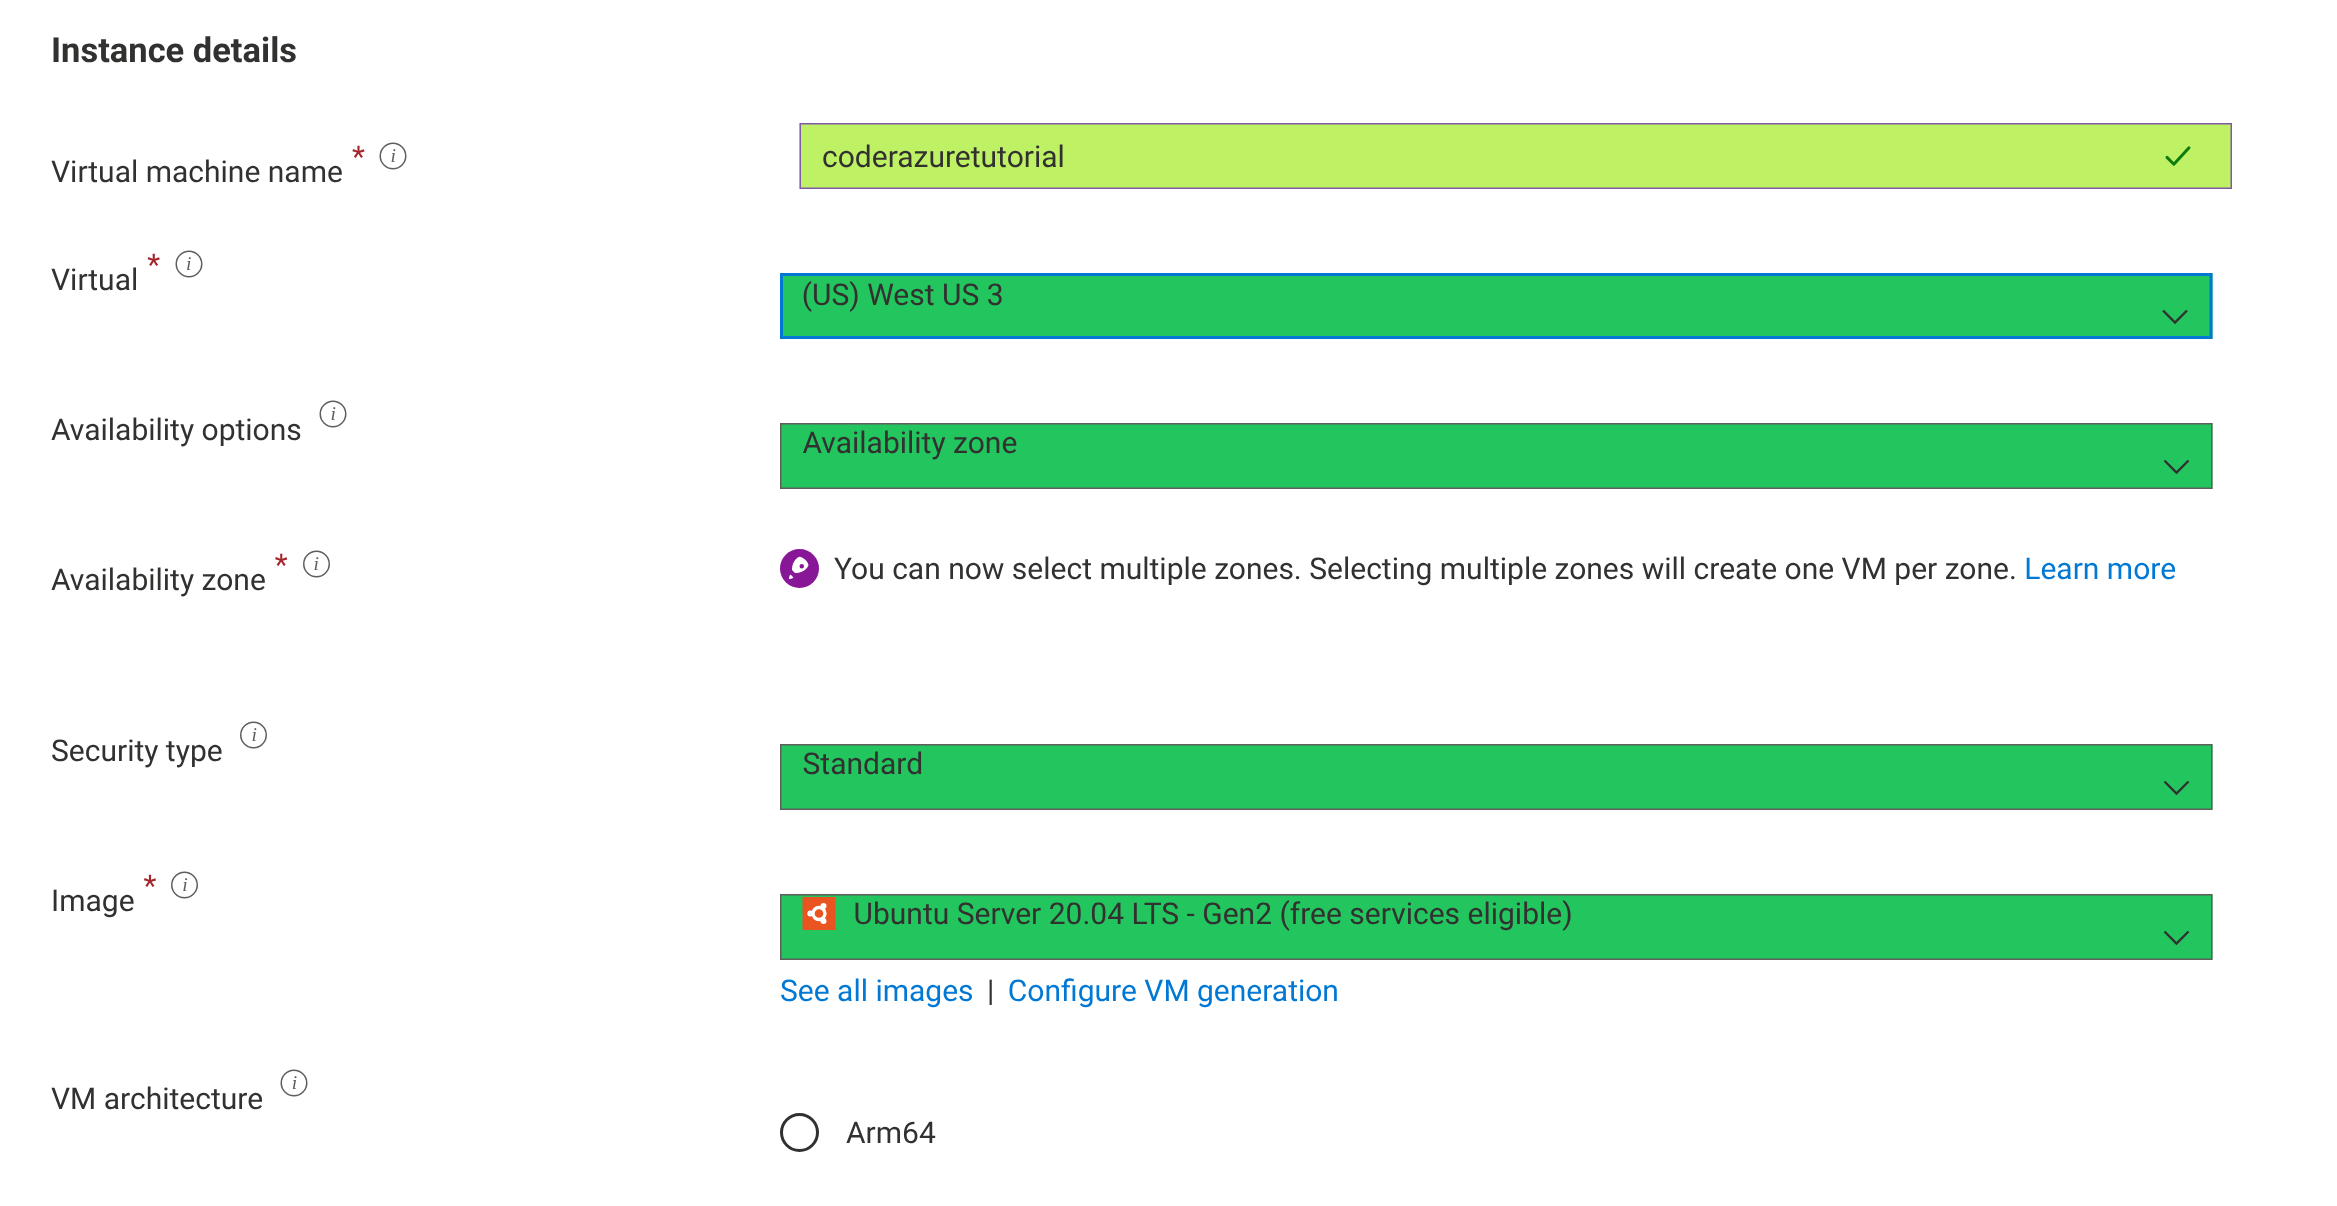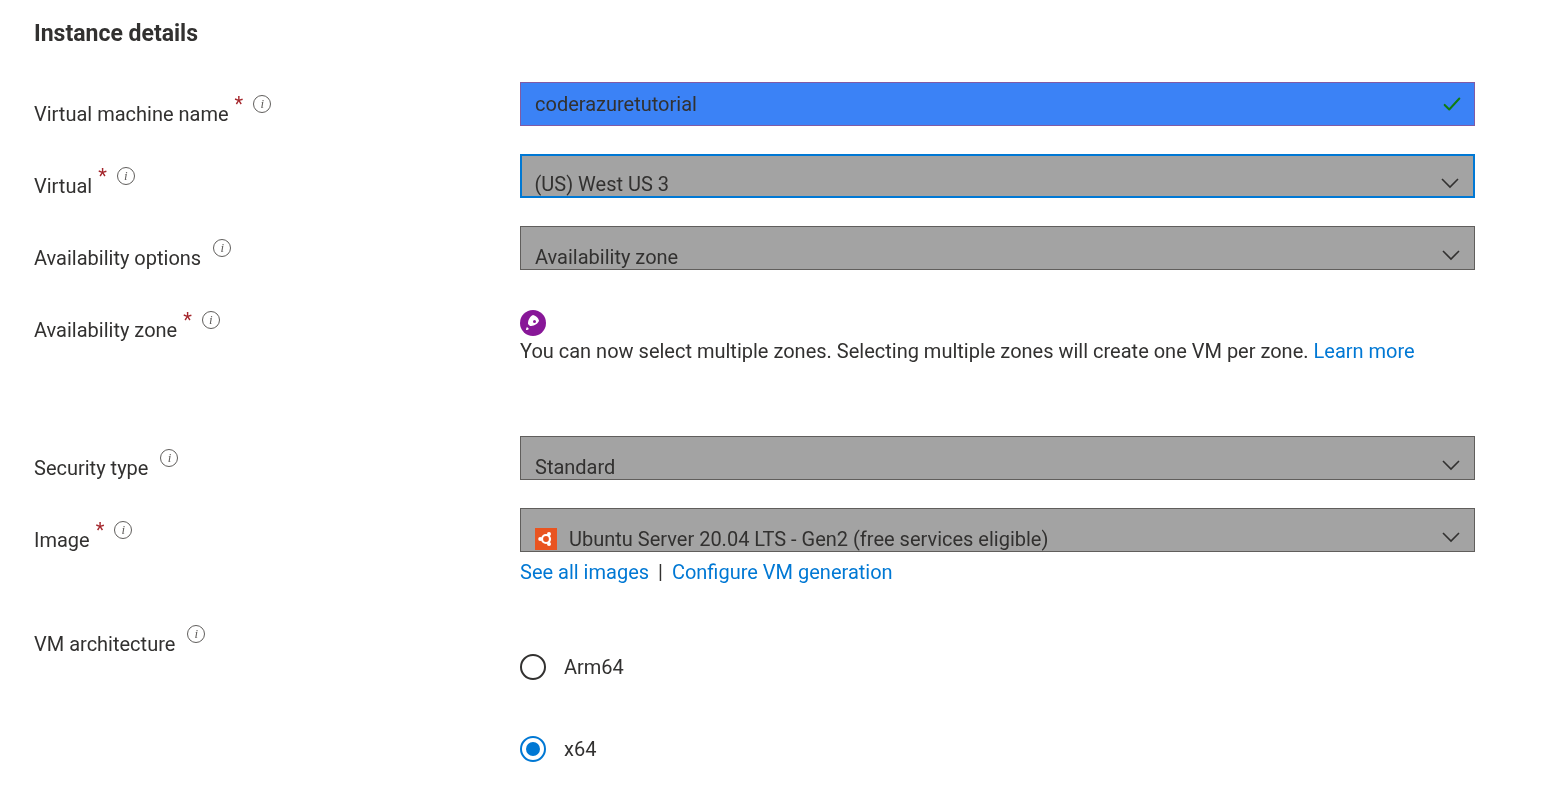--- a/index.html
+++ b/index.html
@@ -51,66 +51,67 @@
   max-width: 955px;
 }
 .text-input {
   width: 100%;
   height: 44px;
   border: 1px solid #605e5c;
   padding: 0 44px 0 14px;
   font-size: 20px;
   font-family: inherit;
   color: #323130;
-  background: #3b82f6;
+  background: #bef264;
   outline: none;
   position: relative;
+  margin-left: 13px;
 }
 .text-input.validated { border: 1px solid #805ba5; }
 .input-wrap { position: relative; }
 .check-icon {
   position: absolute;
   right: 12px;
   top: 50%;
   transform: translateY(-50%);
   width: 22px;
   height: 22px;
   pointer-events: none;
 }
 .check-icon svg { width: 100%; height: 100%; }
 .select-box {
   width: 100%;
   height: 44px;
   border: 1px solid #605e5c;
   padding: 0 44px 0 14px;
   font-size: 20px;
   display: flex;
-  align-items: flex-end;
-  background: #a3a3a3;
+  align-items: flex-start;
+  background: #22c55e;
   cursor: pointer;
   position: relative;
+  margin-top: 28px;
 }
 .select-box.focused { border: 2.5px solid #0078d4; padding-left: 12.5px; }
 .chevron {
   position: absolute;
   right: 14px;
   top: 50%;
   transform: translateY(-50%);
   width: 18px;
   height: 12px;
   pointer-events: none;
 }
 .chevron svg { width: 100%; height: 100%; }
 .hint-row {
   display: flex;
   align-items: flex-start;
   margin-top: 10px;
   font-size: 20px;
   line-height: 1.5;
-  flex-direction: column;
 }
 .hint-badge {
   width: 26px;
   height: 26px;
   border-radius: 50%;
   background: #881798;
   display: flex;
   align-items: center;
   justify-content: center;
   flex-shrink: 0;

